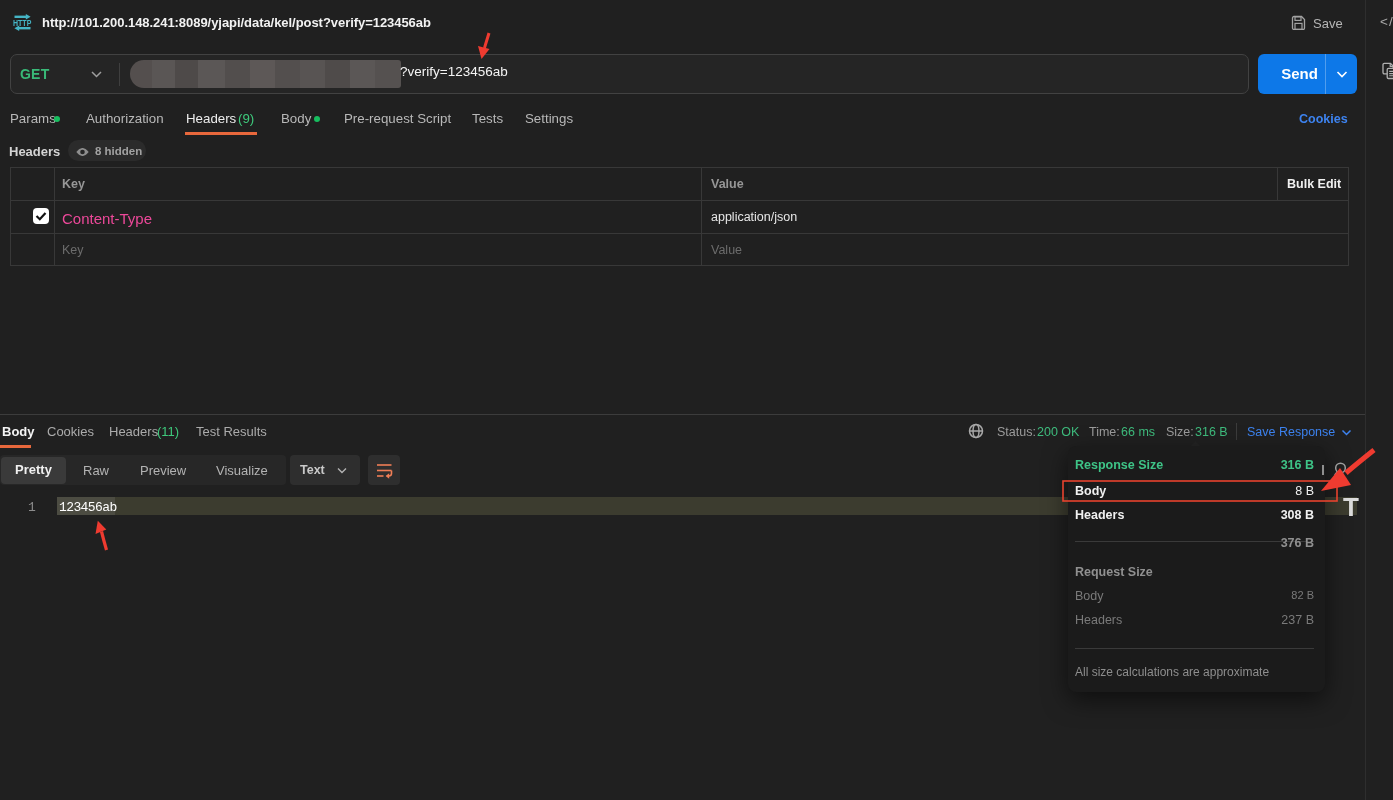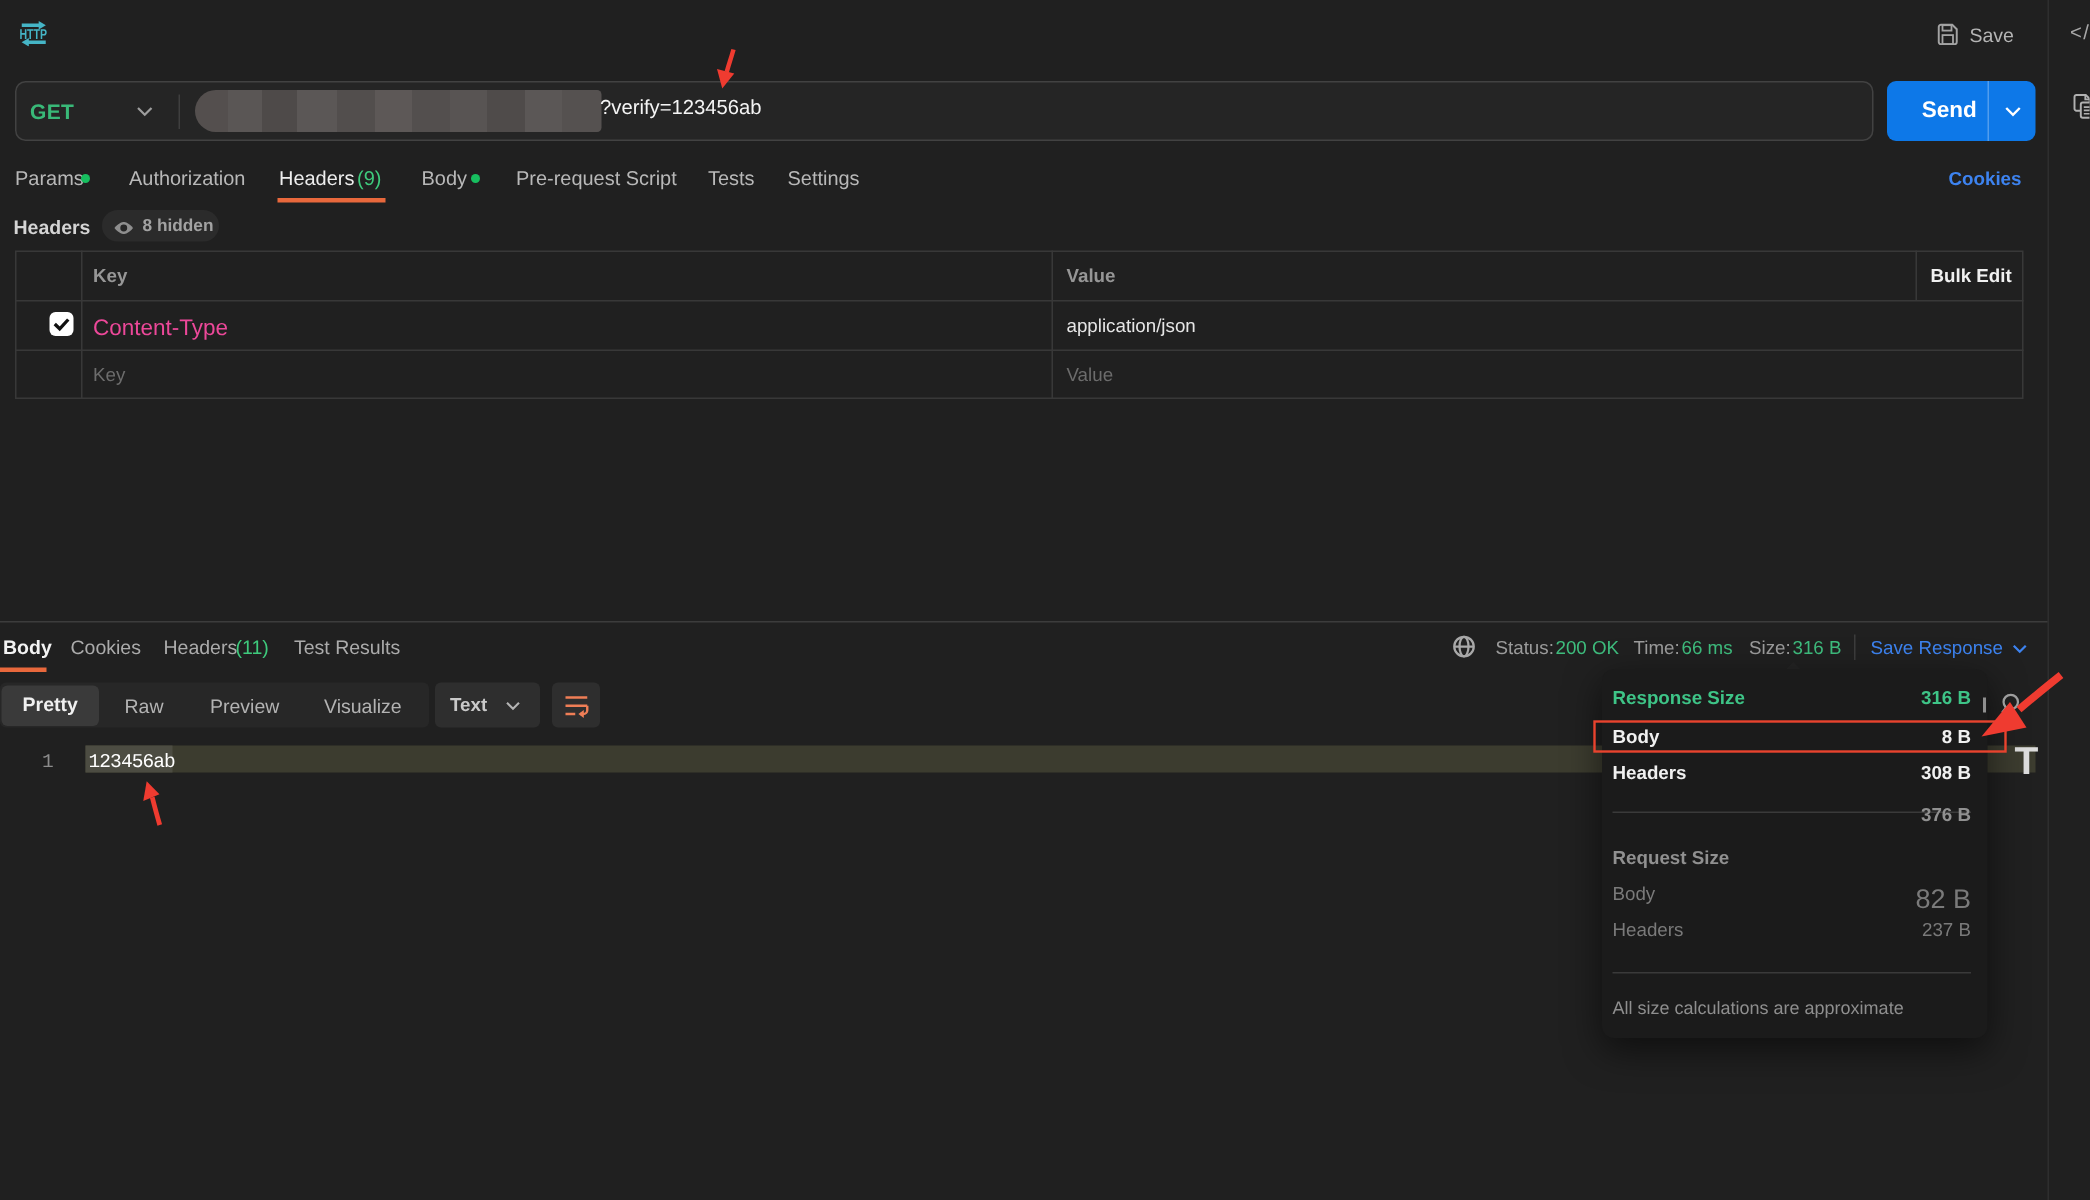--- a/index.html
+++ b/index.html
@@ -12,20 +12,21 @@
 <body>
 <div id="app">
 
 <svg class="abs" style="left:13px;top:14px" width="19" height="17" viewBox="0 0 19 17">
   <path d="M1.5 2.8 H13.5" stroke="#45b5c6" stroke-width="2.4" fill="none"></path>
   <polygon points="12.8,0 17.6,2.8 12.8,5.6" fill="#45b5c6"></polygon>
   <text x="0" y="11.8" font-size="9.5" font-weight="bold" fill="#45b5c6" font-family="Liberation Sans" transform="scale(0.74,1)">HTTP</text>
   <path d="M17.5 14.2 H5.5" stroke="#45b5c6" stroke-width="2.4" fill="none"></path>
   <polygon points="6.2,11.4 1.4,14.2 6.2,17" fill="#45b5c6"></polygon>
 </svg>
+<div class="abs" style="left:42px;top:15px;font-size:13px;font-weight:bold;color:#f2f2f2;letter-spacing:-0.05px">http://101.200.148.241:8089/yjapi/data/kel/post?verify=123456ab</div>
 
 <svg class="abs" style="left:1291px;top:15px" width="15" height="15" viewBox="0 0 15 15">
   <path d="M1.5 3 a1.5 1.5 0 0 1 1.5 -1.5 h7.5 l3 3 v8.5 a1.5 1.5 0 0 1 -1.5 1.5 h-9 a1.5 1.5 0 0 1 -1.5 -1.5 z" fill="none" stroke="#a3a3a3" stroke-width="1.3"></path>
   <rect x="4" y="1.8" width="6" height="3.6" fill="none" stroke="#a3a3a3" stroke-width="1.2"></rect>
   <rect x="4" y="8.4" width="7" height="6" fill="none" stroke="#a3a3a3" stroke-width="1.2"></rect>
 </svg>
 <div class="abs" style="left:1313px;top:16px;font-size:13px;color:#b5b5b5">Save</div>
 
 <div class="abs" style="left:1365px;top:0;width:1px;height:800px;background:#2e2e2e"></div>
 <div class="abs" style="left:1380px;top:14px;font-size:13.5px;color:#a8a8a8;letter-spacing:1px">&lt;/</div>
@@ -146,28 +147,28 @@
 <div class="abs" style="left:1189px;top:443.5px;width:13px;height:13px;background:#242424;transform:rotate(45deg)"></div>
 <div class="abs" style="left:1068px;top:446px;width:257px;height:246px;border-radius:8px;background:#1b1b1b;box-shadow:0 8px 24px rgba(0,0,0,0.55)"></div>
 <div class="abs" style="left:1322px;top:465px;width:2px;height:10px;background:#8f8f8f"></div>
 <svg class="abs" style="left:1333px;top:461px" width="16" height="17" viewBox="0 0 16 17">
   <circle cx="7.5" cy="7" r="4.8" fill="none" stroke="#9e9e9e" stroke-width="1.5"></circle>
   <path d="M4.3 10.8 L1.8 14" stroke="#9e9e9e" stroke-width="1.5"></path>
 </svg>
 <div class="abs" style="left:1075px;top:458px;font-size:12.5px;font-weight:bold;color:#3ec487">Response Size</div>
 <div class="abs" style="left:1234px;top:458px;width:80px;text-align:right;font-size:12.5px;font-weight:bold;color:#3ec487">316 B</div>
 <div class="abs" style="left:1075px;top:484px;font-size:12.5px;font-weight:bold;color:#f0f0f0">Body</div>
-<div class="abs" style="left:1234px;top:484px;width:80px;text-align:right;font-size:12.5px;font-weight:bold;color:#f0f0f0">8 B</div>
+<div class="abs" style="left:1234px;top:484px;width:80px;text-align:right;font-size:12.5px;font-weight:normal;color:#f0f0f0">8 B</div>
 <div class="abs" style="left:1075px;top:508px;font-size:12.5px;font-weight:bold;color:#f0f0f0">Headers</div>
 <div class="abs" style="left:1234px;top:508px;width:80px;text-align:right;font-size:12.5px;font-weight:bold;color:#f0f0f0">308 B</div>
 <div class="abs" style="left:1075px;top:541px;width:239px;height:1px;background:#3a3a3a"></div>
 <div class="abs" style="left:1075px;top:565px;font-size:12.5px;font-weight:bold;color:#909090">Request Size</div>
 <div class="abs" style="left:1234px;top:536px;width:80px;text-align:right;font-size:12.5px;font-weight:bold;color:#909090">376 B</div>
 <div class="abs" style="left:1075px;top:589px;font-size:12.5px;color:#7a7a7a">Body</div>
-<div class="abs" style="left:1234px;top:589px;width:80px;text-align:right;font-size:18px;color:#7a7a7a">82 B</div>
+<div class="abs" style="left:1234px;top:589px;width:80px;text-align:right;font-size:11px;color:#7a7a7a">82 B</div>
 <div class="abs" style="left:1075px;top:613px;font-size:12.5px;color:#7a7a7a">Headers</div>
 <div class="abs" style="left:1234px;top:613px;width:80px;text-align:right;font-size:12.5px;color:#7a7a7a">237 B</div>
 <div class="abs" style="left:1075px;top:648px;width:239px;height:1px;background:#3a3a3a"></div>
 <div class="abs" style="left:1075px;top:665px;font-size:12px;color:#8e8e8e">All size calculations are approximate</div>
 
 <svg class="abs" style="left:0;top:0;pointer-events:none" width="1393" height="800" viewBox="0 0 1393 800">
 
   <path d="M489 33 C487 40 485.5 44 484.5 48" stroke="#ef3b30" stroke-width="3" fill="none"></path>
   <path d="M478 46 L481.5 59 L489.5 49 Z" fill="#ef3b30"></path>
 

